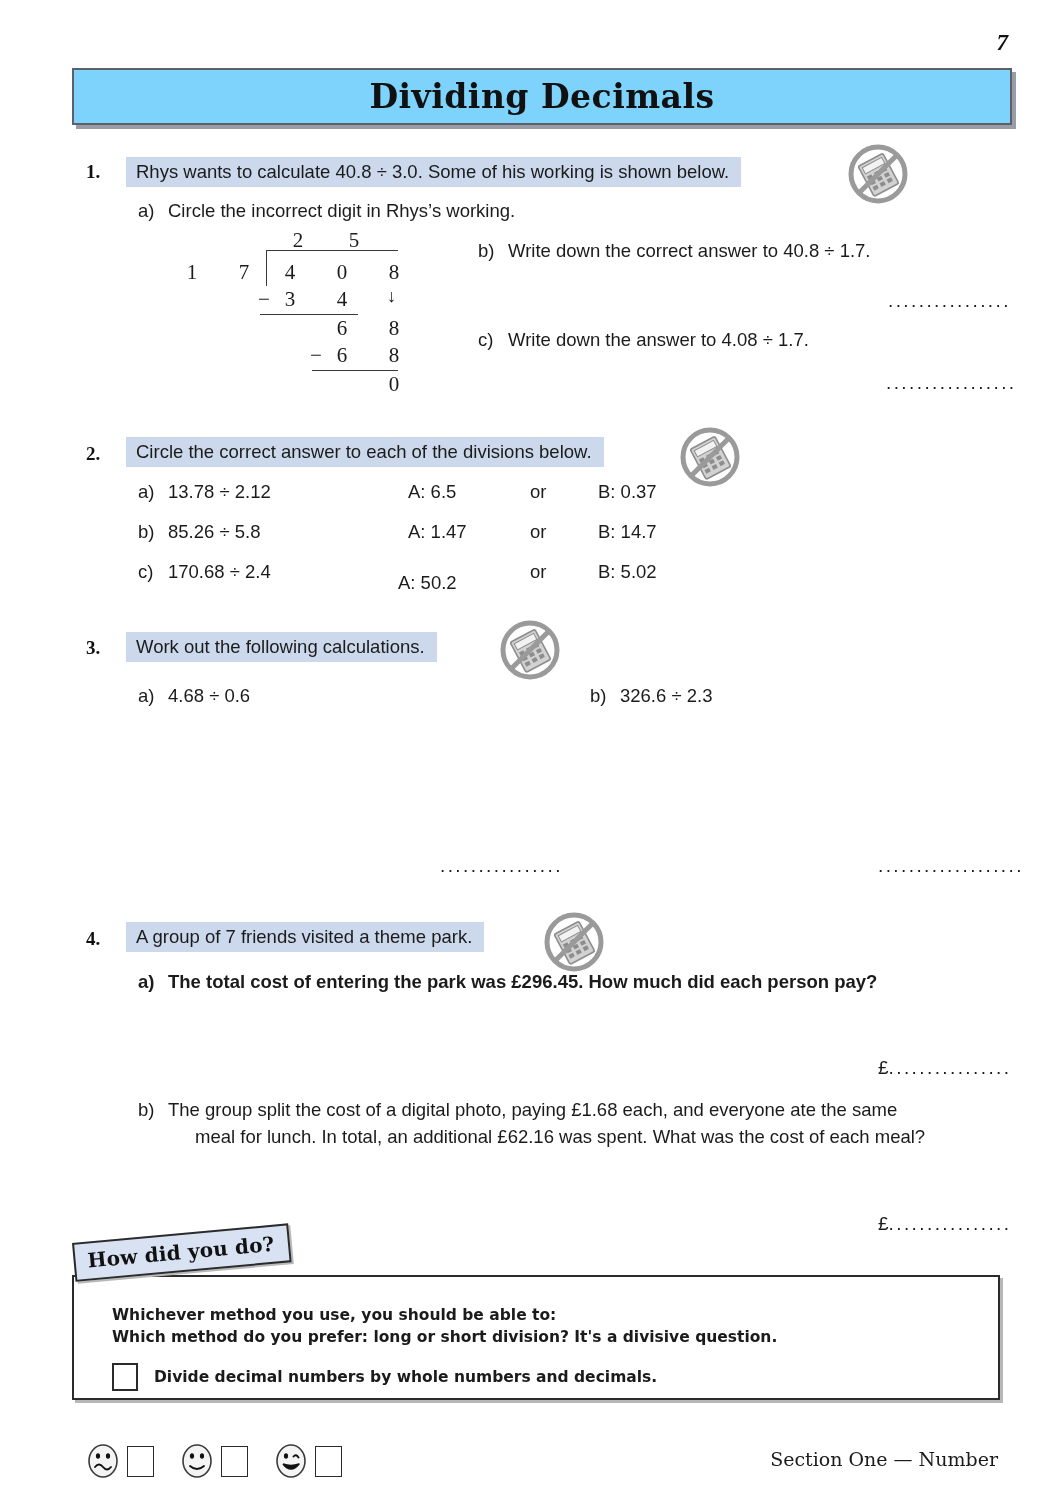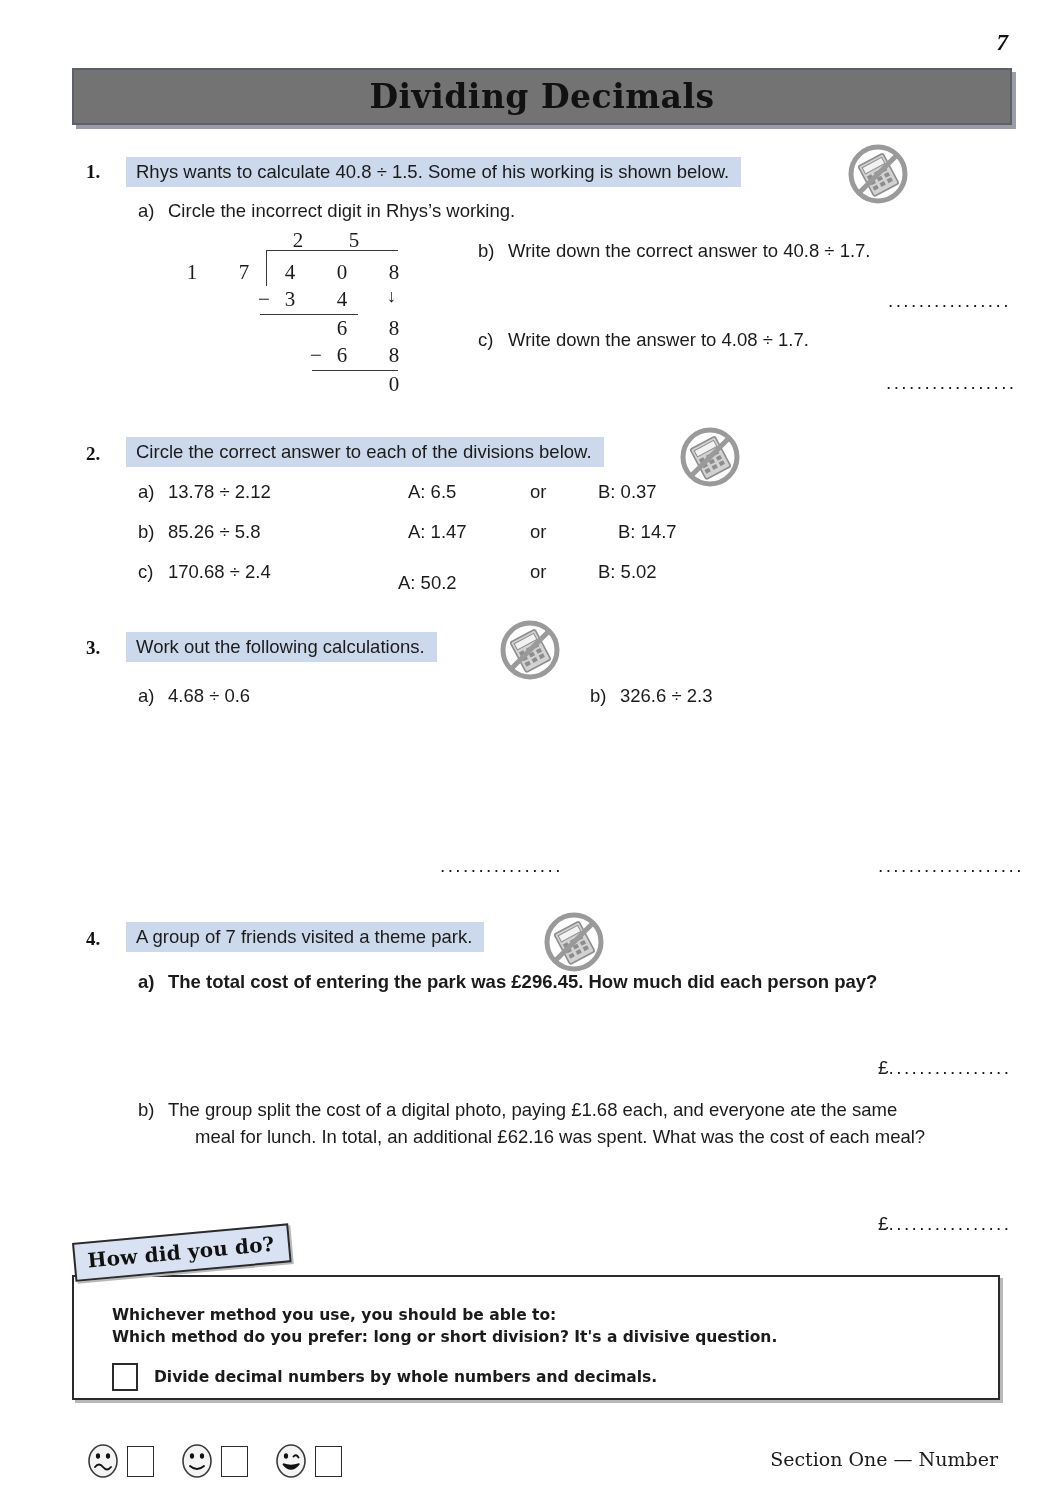--- a/index.html
+++ b/index.html
@@ -24,21 +24,21 @@
     font-weight: 700;
     font-style: italic;
     color: #111;
   }
 
   
   .title-banner {
     position: absolute;
     left: 72px; top: 68px;
     width: 940px; height: 57px;
-    background: #737373;
+    background: #7dd3fc;
     border: 2px solid #5d6068;
     box-shadow: 4px 4px 0 #9a9da5;
     display: flex;
     align-items: center;
     justify-content: center;
   }
   .title-banner .title-text {
     font-family: "DejaVu Serif", serif;
     font-weight: 700;
     font-size: 33px;
@@ -205,21 +205,21 @@
 </head>
 <body>
 
 <div class="page-num">7</div>
 
 <div class="title-banner">
   <span class="title-text">Dividing Decimals</span>
 </div>
 
 <div class="qnum" style="left:86px; top:161px;">1.</div>
-<div class="qbanner" style="left:126px; top:157px;">Rhys wants to calculate 40.8 ÷ 1.5.  Some of his working is shown below.</div>
+<div class="qbanner" style="left:126px; top:157px;">Rhys wants to calculate 40.8 ÷ 3.0.  Some of his working is shown below.</div>
 
 <div class="nocalc" style="left:846px; top:142px;">
   <svg width="64" height="64" viewBox="0 0 64 64">
     <circle cx="32" cy="32" r="27" fill="none" stroke="#9a9a9a" stroke-width="5"></circle>
     <g transform="rotate(-28 32 32)">
       <rect x="18" y="16" width="28" height="34" rx="2" fill="#d2d2d2" stroke="#8d8d8d" stroke-width="1.6"></rect>
       <rect x="21" y="19" width="22" height="7" fill="#f2f2f2" stroke="#8d8d8d" stroke-width="1"></rect>
       <g fill="#8d8d8d">
         <rect x="21" y="29" width="5" height="4"></rect>
           <rect x="29" y="29" width="5" height="4"></rect>
@@ -309,21 +309,21 @@
 <div class="part" style="left:138px; top:481px;">a)</div>
 <div class="part" style="left:168px; top:481px;">13.78 ÷ 2.12</div>
 <div class="part" style="left:408px; top:481px;">A:  6.5</div>
 <div class="part" style="left:530px; top:481px;">or</div>
 <div class="part" style="left:598px; top:481px;">B:  0.37</div>
 
 <div class="part" style="left:138px; top:521px;">b)</div>
 <div class="part" style="left:168px; top:521px;">85.26 ÷ 5.8</div>
 <div class="part" style="left:408px; top:521px;">A:  1.47</div>
 <div class="part" style="left:530px; top:521px;">or</div>
-<div class="part" style="left:598px; top:521px;margin-left:20px;">B:  14.7</div>
+<div class="part" style="left:598px; top:521px;">B:  14.7</div>
 
 <div class="part" style="left:138px; top:561px;">c)</div>
 <div class="part" style="left:168px; top:561px;">170.68 ÷ 2.4</div>
 <div class="part" style="left:398px; top:561px;margin-top:11px;">A:  50.2</div>
 <div class="part" style="left:530px; top:561px;">or</div>
 <div class="part" style="left:598px; top:561px;">B:  5.02</div>
 
 <div class="qnum" style="left:86px; top:637px;">3.</div>
 <div class="qbanner" style="left:126px; top:632px;">Work out the following calculations.</div>
 <div class="nocalc" style="left:498px; top:618px;">

